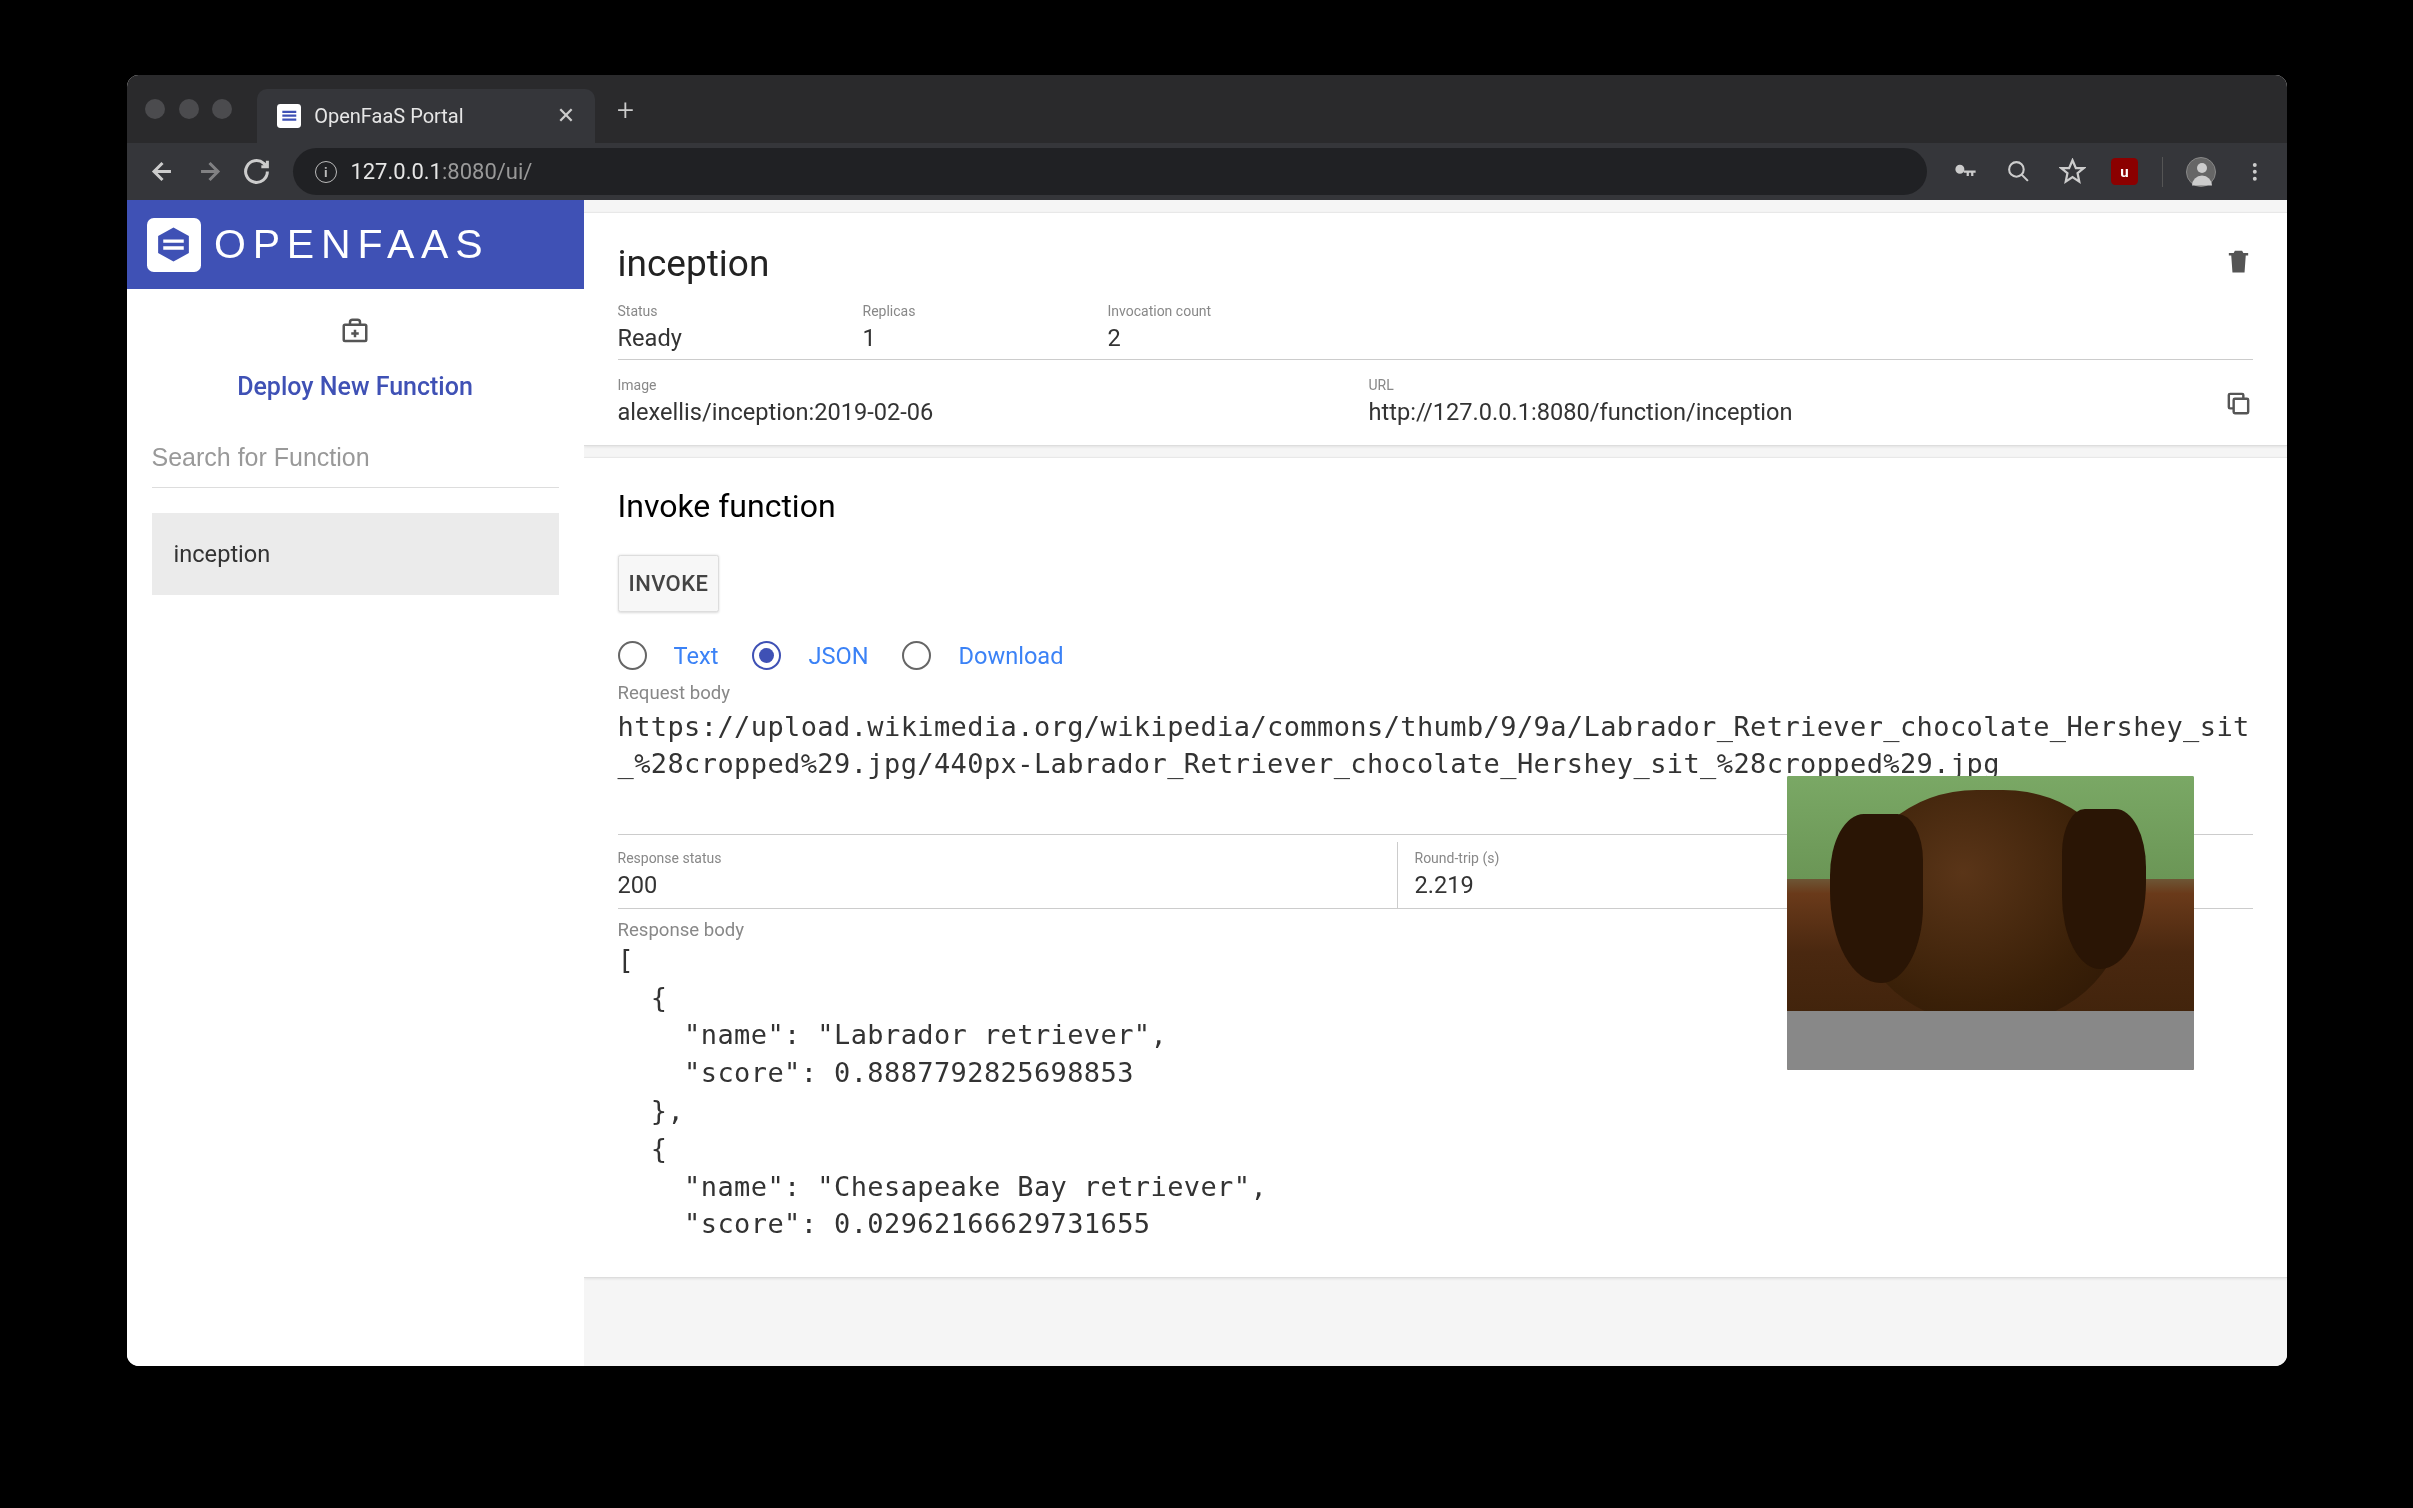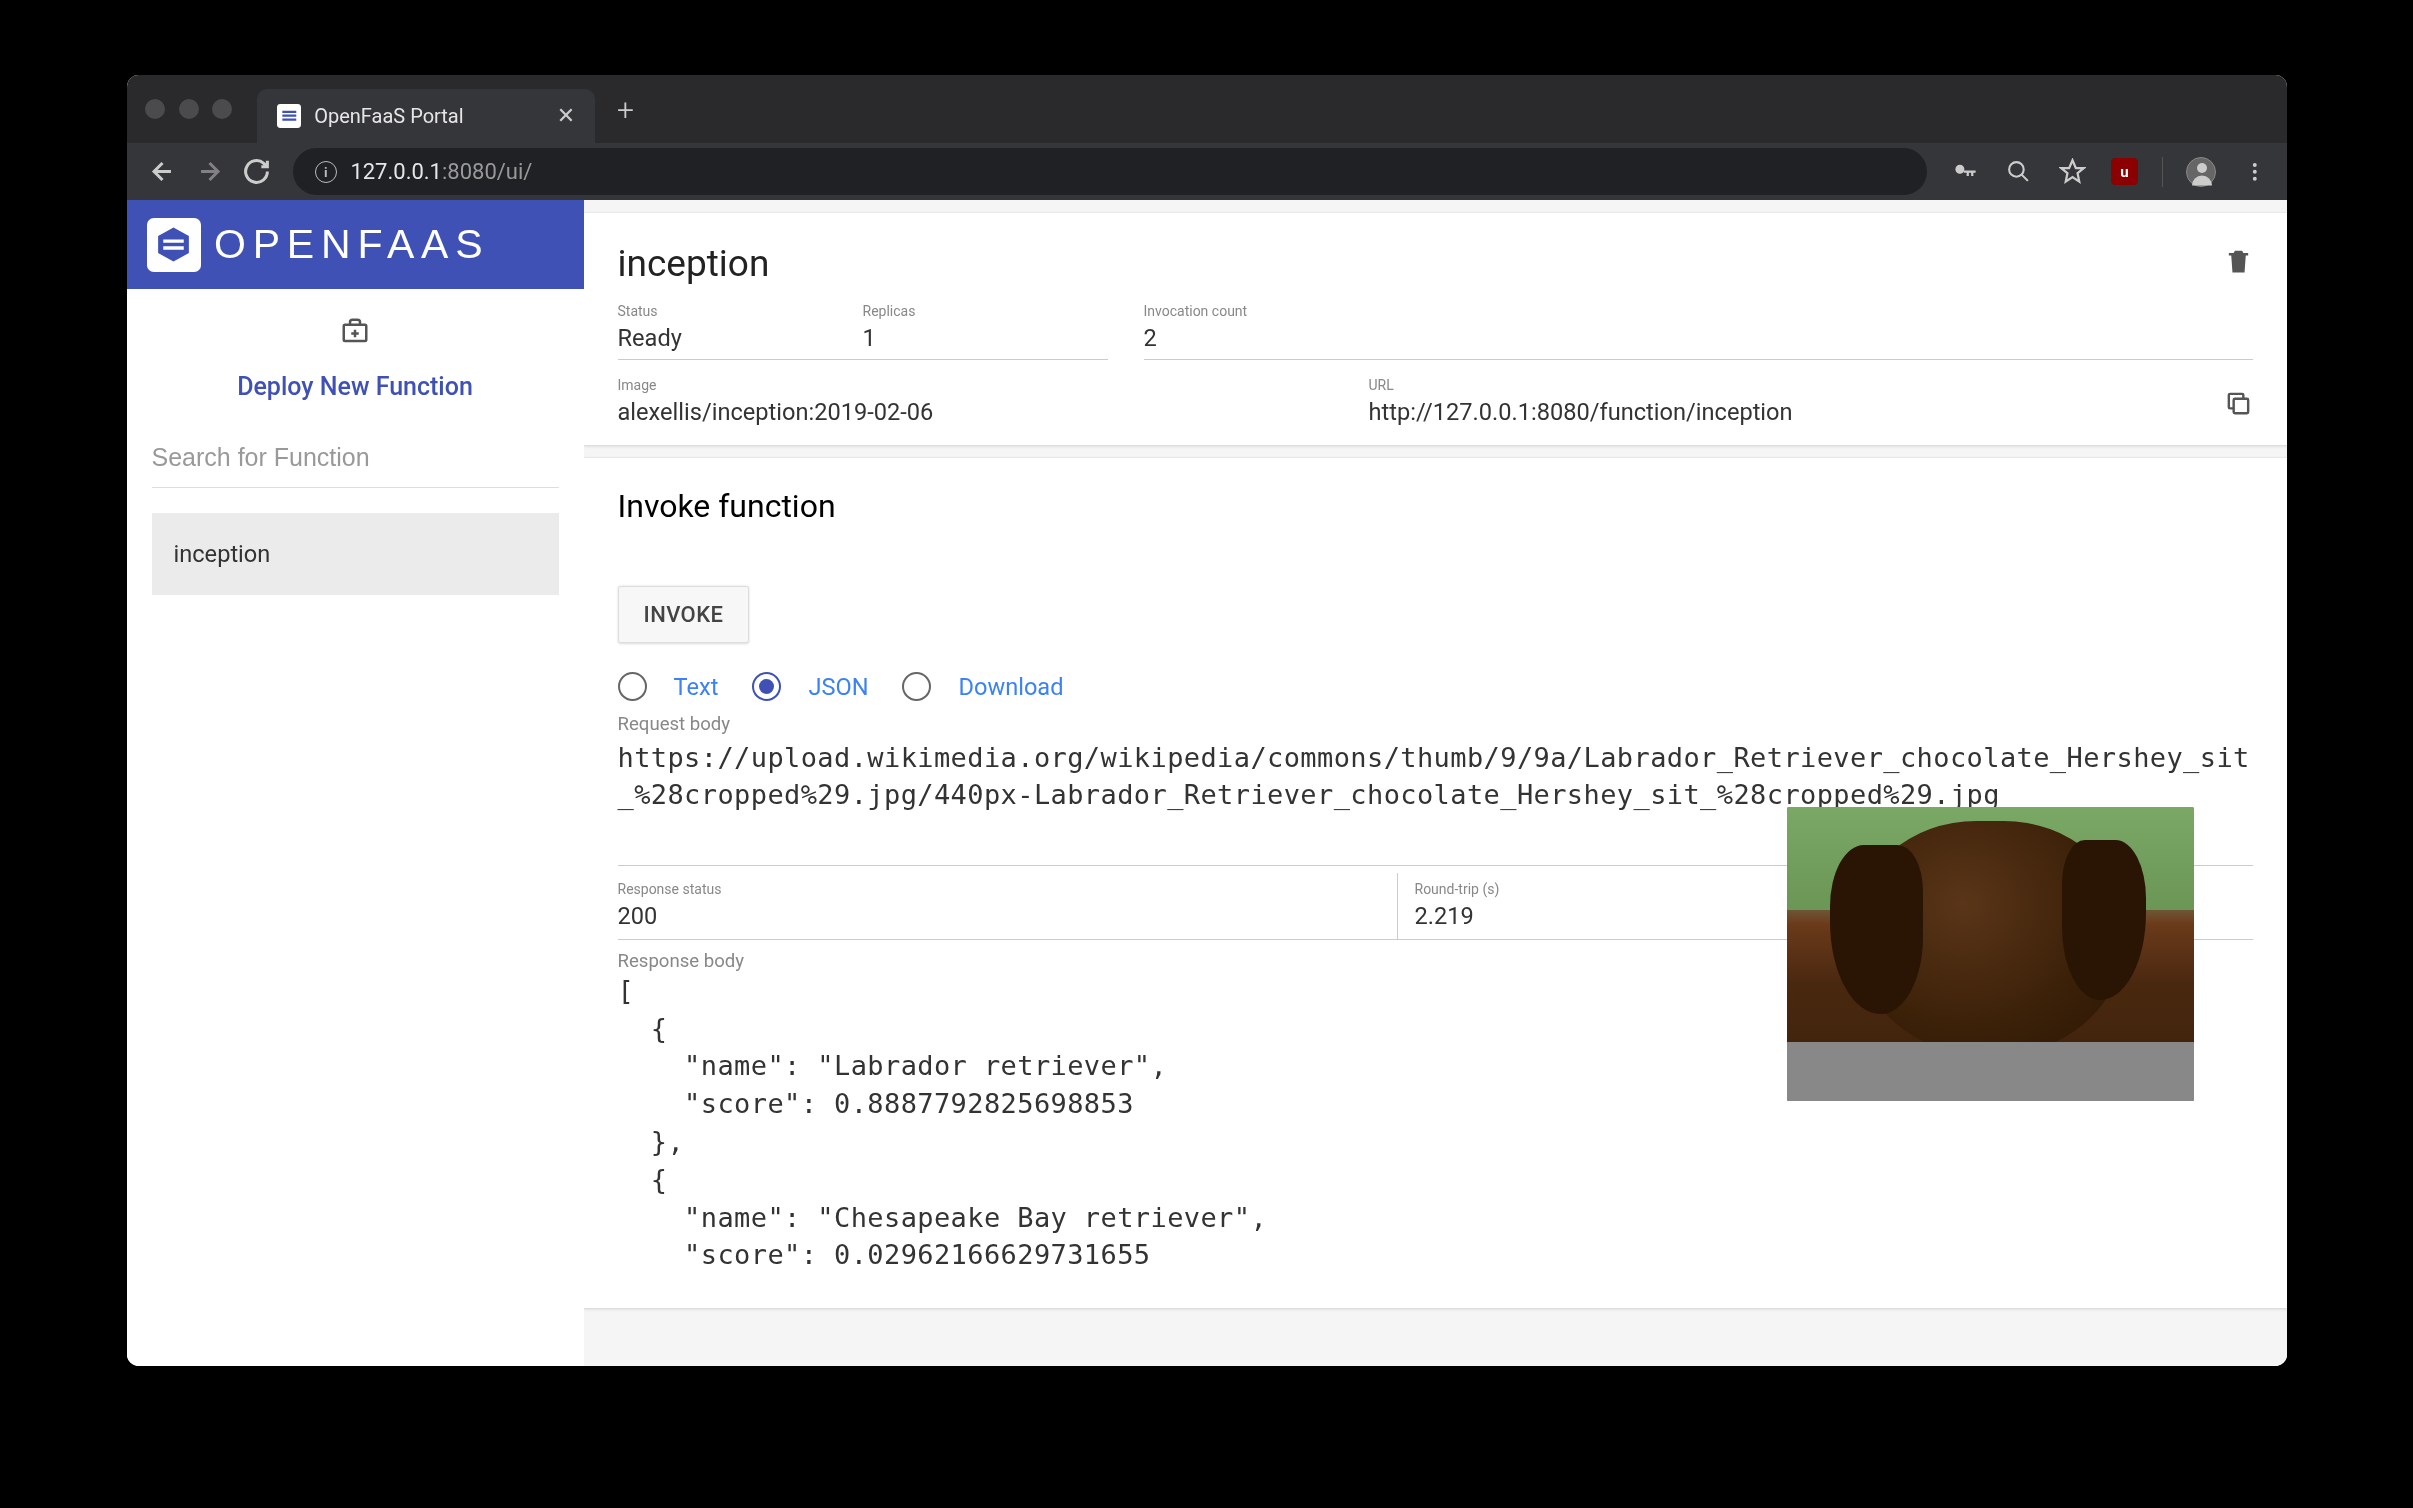--- a/index.html
+++ b/index.html
@@ -275,21 +275,21 @@
       font-size: 14px;
       color: #888;
       margin-bottom: 5px;
     }
     .stat-value {
       font-size: 23.6px;
       color: #333;
     }
     .stat-status { flex: 0 0 245px; }
     .stat-replicas { flex: 0 0 245px; }
-    .stat-invoke { flex: 1; margin-left: 36px; }
+    .stat-invoke { flex: 1; }
     .row2 {
       display: flex;
       padding: 10px 34px 11.8px;
       gap: 0;
     }
     .row2 .stat-image { flex: 0 0 751px; border-bottom: none; }
     .row2 .stat-url { flex: 1; border-bottom: none; position: relative; }
     .copy-icon {
       position: absolute;
       right: 0;
@@ -300,30 +300,29 @@
       padding: 29px 34px 34px;
     }
     .invoke-title {
       font-size: 32px;
       font-weight: 400;
       margin-bottom: 30px;
     }
     .invoke-btn {
       background: #f7f7f7;
       border: 0.8px solid #ddd;
-      padding: 15px 25px;
+      padding: 15px 10px;
       font-size: 22px;
       font-weight: 500;
       color: #444;
       border-radius: 2.5px;
       box-shadow: 0 0.8px 2.5px rgba(0,0,0,0.15);
       margin-bottom: 29px;
       display: inline-block;
       letter-spacing: 0.4px;
-      margin-top: 31px;
     }
     .radio-row {
       display: flex;
       gap: 34px;
       align-items: center;
       margin-bottom: 11.8px;
     }
     .radio {
       display: flex;
       align-items: center;

